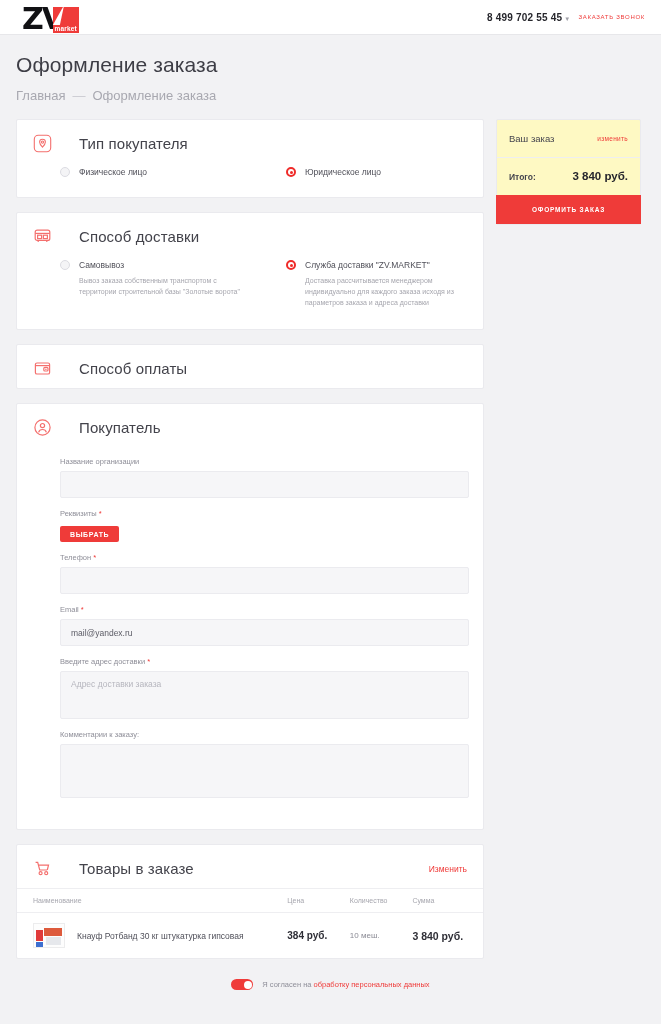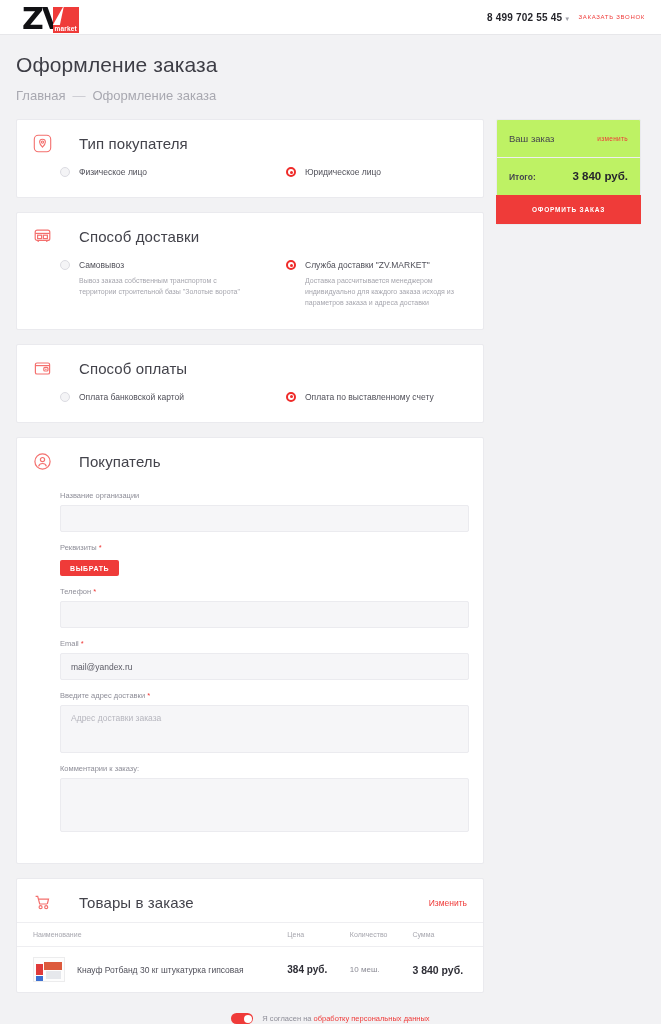--- a/index.html
+++ b/index.html
@@ -254,21 +254,21 @@
   .prod-thumb .b2 { position: absolute; left: 10px; top: 4px; width: 18px; height: 8px; background: #dd5a3c; }
   .prod-thumb .b3 { position: absolute; left: 12px; top: 13px; width: 15px; height: 8px; background: #e6e8ec; }
   .prod-thumb .b4 { position: absolute; left: 2px; top: 18px; width: 7px; height: 5px; background: #3c6fd0; }
   .prod-name { font-size: 8.5px; color: #50505a; }
   .cell-price { font-size: 10px; font-weight: 700; color: #2e2e36; }
   .cell-qty { font-size: 8px; color: #8a8a94; }
   .cell-sum { font-size: 10.5px; font-weight: 700; color: #2e2e36; }
 
   
   .side-card {
-    background: #bef264;
+    background: #fef9c3;
     border: 1px solid #eaeaee;
     border-radius: 2px;
   }
   .side-head {
     display: flex;
     align-items: center;
     padding: 13px 12px;
     border-bottom: 1px solid #eeeef1;
   }
   .side-title { font-size: 9.5px; color: #45454e; }
@@ -425,36 +425,20 @@
       <div class="card-head">
         <span class="icon-box">
           <svg width="19" height="19" viewBox="0 0 19 19" fill="none" stroke="currentColor" stroke-width="1.2">
             <rect x="2.4" y="4" width="14.2" height="11" rx="1.6"></rect>
             <path d="M2.4 6.6h14.2"></path>
             <rect x="10.8" y="8.4" width="4.2" height="3.6" rx="1"></rect>
             <circle cx="12.9" cy="10.2" r=".8" fill="currentColor" stroke="none"></circle>
           </svg>
         </span>
         <span class="card-title">Способ оплаты</span>
-      </div>
-      <div class="card-body">
-        <div class="radio-grid">
-          <div class="radio-col">
-            <div class="radio-row">
-              <span class="radio"></span>
-              <span class="radio-label">Оплата банковской картой</span>
-            </div>
-          </div>
-          <div class="radio-col">
-            <div class="radio-row">
-              <span class="radio on"></span>
-              <span class="radio-label">Оплата по выставленному счету</span>
-            </div>
-          </div>
-        </div>
       </div>
     </div>
 
     <div class="card">
       <div class="card-head">
         <span class="icon-box">
           <svg width="19" height="19" viewBox="0 0 19 19" fill="none" stroke="currentColor" stroke-width="1.2">
             <circle cx="9.5" cy="9.5" r="7.6"></circle>
             <circle cx="9.5" cy="7.6" r="2.1"></circle>
             <path d="M5.6 14.4c.6-1.9 2.1-2.9 3.9-2.9s3.3 1 3.9 2.9"></path>

